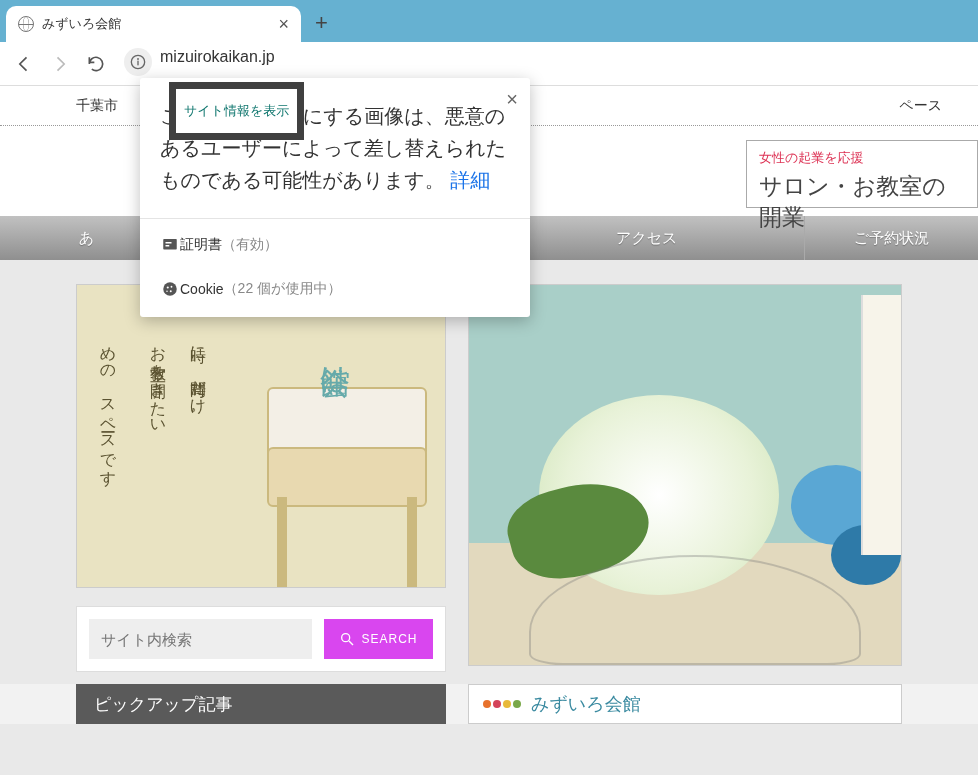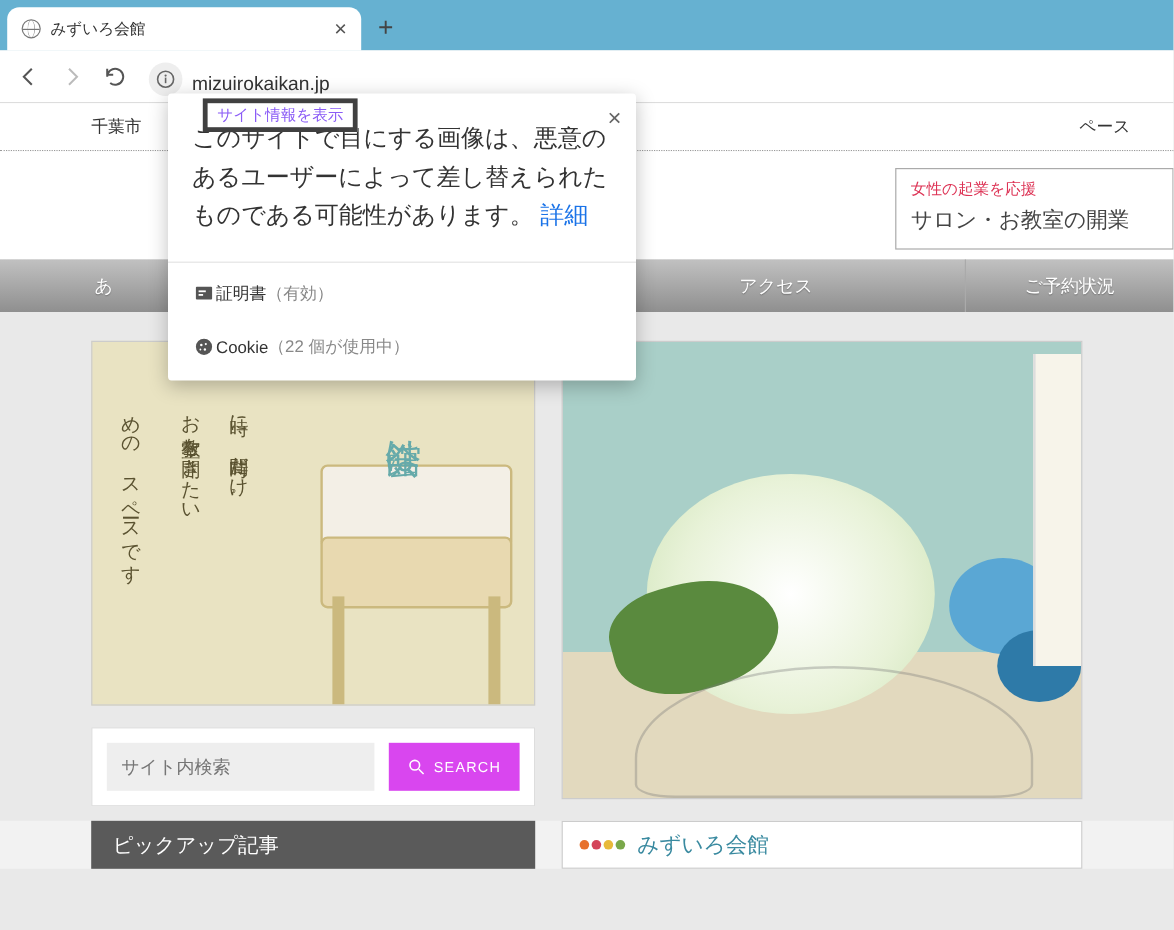--- a/index.html
+++ b/index.html
@@ -11,32 +11,32 @@
 .tab .globe{width:16px;height:16px;border:1.5px solid #777;border-radius:50%;position:relative;flex-shrink:0}
 .tab .globe::before{content:"";position:absolute;inset:0;border-left:1.5px solid #777;border-right:1.5px solid #777;border-radius:50%;transform:scaleX(.45)}
 .tab .globe::after{content:"";position:absolute;left:0;right:0;top:50%;height:1px;background:#777}
 .tab .title{flex:1;white-space:nowrap;overflow:hidden}
 .tab .x{color:#555;font-size:18px;line-height:1}
 .newtab{color:#444;font-size:22px;margin:0 0 6px 14px}
 
 .toolbar{background:#fff;height:44px;display:flex;align-items:center;padding:0 12px;gap:12px;border-bottom:1px solid #ddd}
 .toolbar .navbtn{width:24px;height:24px;display:flex;align-items:center;justify-content:center;color:#555;border-radius:50%}
 .toolbar .navbtn.disabled{color:#bbb}
-.addr{flex:1;display:flex;align-items:flex-end;height:32px;gap:8px;font-size:16px;color:#333;padding-left:4px}
+.addr{flex:1;display:flex;align-items:flex-start;height:32px;gap:8px;font-size:16px;color:#333;padding-left:4px}
 .info-chip{width:28px;height:28px;background:#eee;border-radius:14px;display:flex;align-items:center;justify-content:center}
 .info-chip svg{display:block}
 
 
 .page{position:relative;background:#f2f2f2}
 .crumb-bar{background:#fff;height:40px;display:flex;align-items:center;padding:0 76px;font-size:14px;color:#333;border-bottom:1px dotted #999}
 .crumb-bar .spacer{flex:1}
 .banner-row{background:#fff;height:90px;position:relative}
 .banner-box{position:absolute;right:0;top:14px;width:232px;height:68px;border:1px solid #aaa;padding:8px 12px}
 .banner-box .l1{color:#d35;font-size:13px;margin-bottom:4px}
-.banner-box .l2{color:#444;font-size:18px}
+.banner-box .l2{color:#444;font-size:23px}
 
 .nav{height:44px;background:linear-gradient(#c1c1c1,#8f8f8f);display:flex}
 .nav .item{flex:1;border-right:1px solid #aaa;display:flex;align-items:center;justify-content:center;color:#fff;font-size:15px;text-shadow:0 1px 1px rgba(0,0,0,.3)}
 .nav .item:first-child{flex:.55}
 .nav .item:last-child{border-right:none;flex:.55}
 
 .hero{padding:24px 76px 12px;background:#e9e9e9;display:flex;gap:22px}
 .hero-left{width:370px}
 .hero-img1{height:304px;background:#e9e3c2;border:1px solid #ccc;position:relative;overflow:hidden}
 .hero-img1 .chair{position:absolute;right:18px;bottom:0;width:160px;height:200px}
@@ -53,21 +53,21 @@
 
 .sections{padding:0 76px;display:flex;gap:22px}
 .sec-l{width:370px}
 .sec-l .hd{background:#5a5a5a;color:#fff;height:40px;display:flex;align-items:center;padding:0 18px;font-size:17px}
 .sec-r{flex:1}
 .sec-r .hd{background:#fff;height:40px;display:flex;align-items:center;padding:0 14px;font-size:18px;color:#3a8aa0;border:1px solid #ccc;gap:10px}
 .dots{display:flex;gap:2px}
 .dot{width:8px;height:8px;border-radius:50%}
 
 
-.tooltip{position:absolute;left:169px;top:82px;background:#fff;border:4px solid #404040;padding:1px 8px;font-size:13px;z-index:30;color:#8b5cf6}
+.tooltip{position:absolute;left:169px;top:82px;background:#fff;border:7px solid #404040;padding:13px 8px;font-size:13px;z-index:30;color:#0f766e}
 .popup{position:absolute;left:140px;top:78px;width:390px;background:#fff;box-shadow:0 4px 16px rgba(0,0,0,.25);z-index:20;border-radius:3px;padding-bottom:6px}
 .popup .close{position:absolute;right:12px;top:10px;font-size:20px;color:#666;cursor:pointer}
 .popup .body{padding:22px 20px 14px}
 .popup .warn{color:#c5221f;font-size:15px;line-height:1.5;margin:12px 0 10px}
 .popup .desc{color:#333;font-size:20px;line-height:1.6}
 .popup .desc a{color:#1a73e8;text-decoration:none}
 .popup .div{height:1px;background:#e4e4e4;margin:8px 0 4px}
 .popup .row{display:flex;align-items:center;padding:12px 20px;font-size:14px;color:#333}
 .popup .row .sub{color:#888}
 .popup .ic{width:20px;height:20px;display:flex;align-items:center;justify-content:center;color:#555}

